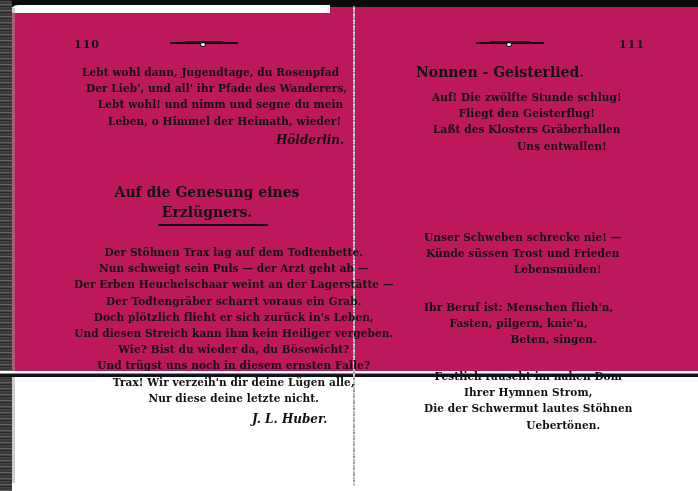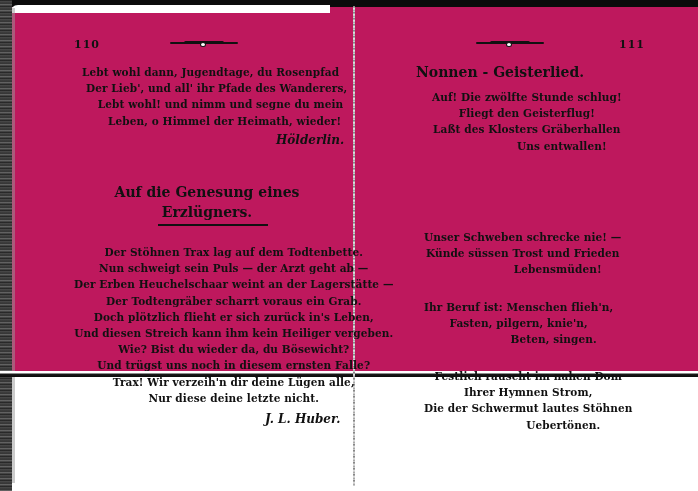--- a/index.html
+++ b/index.html
@@ -171,21 +171,21 @@
       <span class="line">Nun schweigt sein Puls — der Arzt geht ab —</span>
       <span class="line">Der Erben Heuchelschaar weint an der Lagerstätte —</span>
       <span class="line">Der Todtengräber scharrt voraus ein Grab.</span>
       <span class="line">Doch plötzlich flieht er sich zurück in's Leben,</span>
       <span class="line">Und diesen Streich kann ihm kein Heiliger vergeben.</span>
       <span class="line">Wie? Bist du wieder da, du Bösewicht?</span>
       <span class="line">Und trügst uns noch in diesem ernsten Falle?</span>
       <span class="line">Trax! Wir verzeih'n dir deine Lügen alle,</span>
       <span class="line">Nur diese deine letzte nicht.</span>
     </div>
-    <div class="signature" style="left:238px; top:412px;margin-left:13px;">J. L. Huber.</div>
+    <div class="signature" style="left:238px; top:412px;">J. L. Huber.</div>
   </div>
 
   <div class="page page-right">
     <div class="folio folio-right">111</div>
     <div class="ornament ornament-right">
       <div class="bar"></div>
         <div class="bar-thick"></div>
         <div class="dot"></div>
     </div>
 

